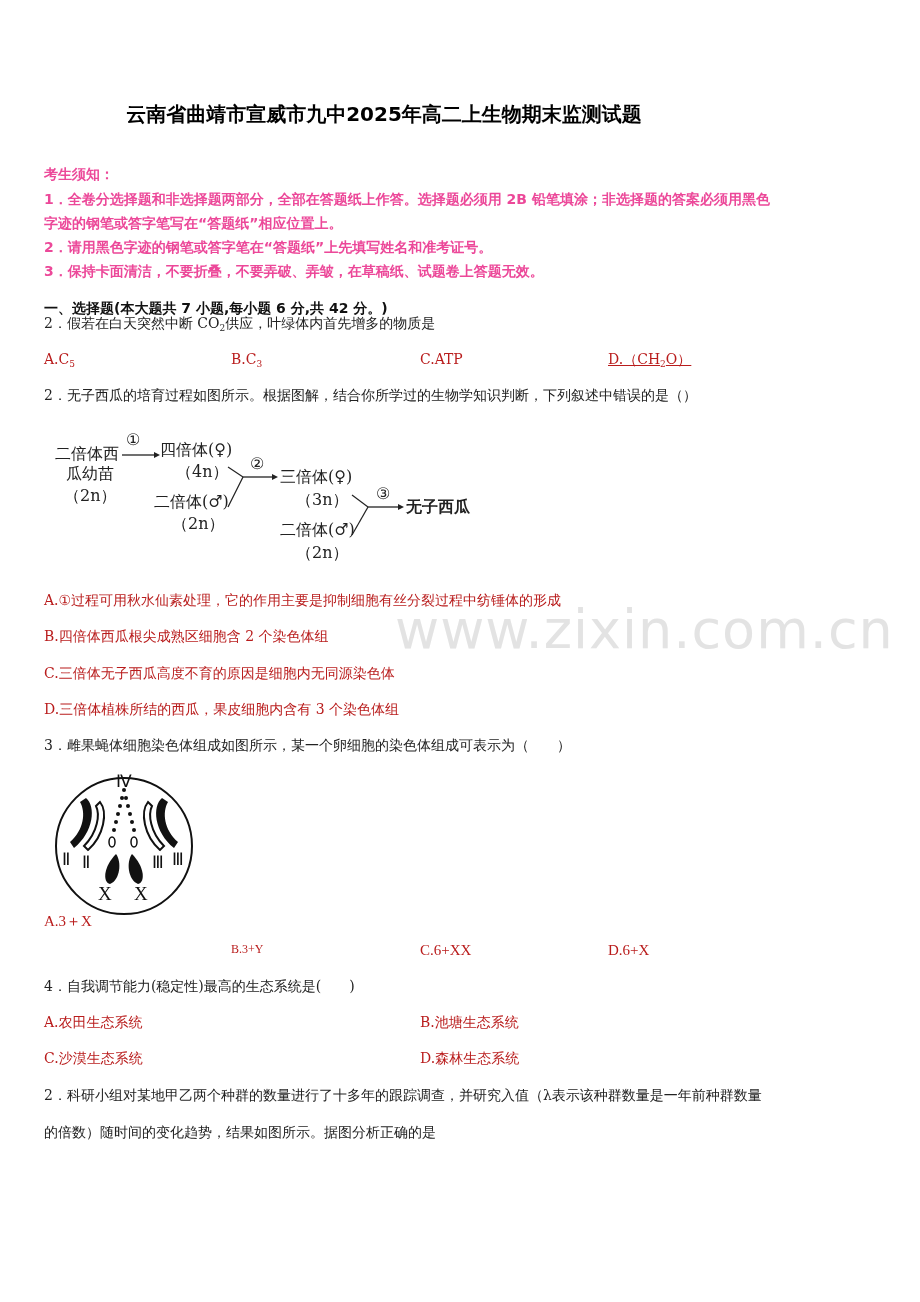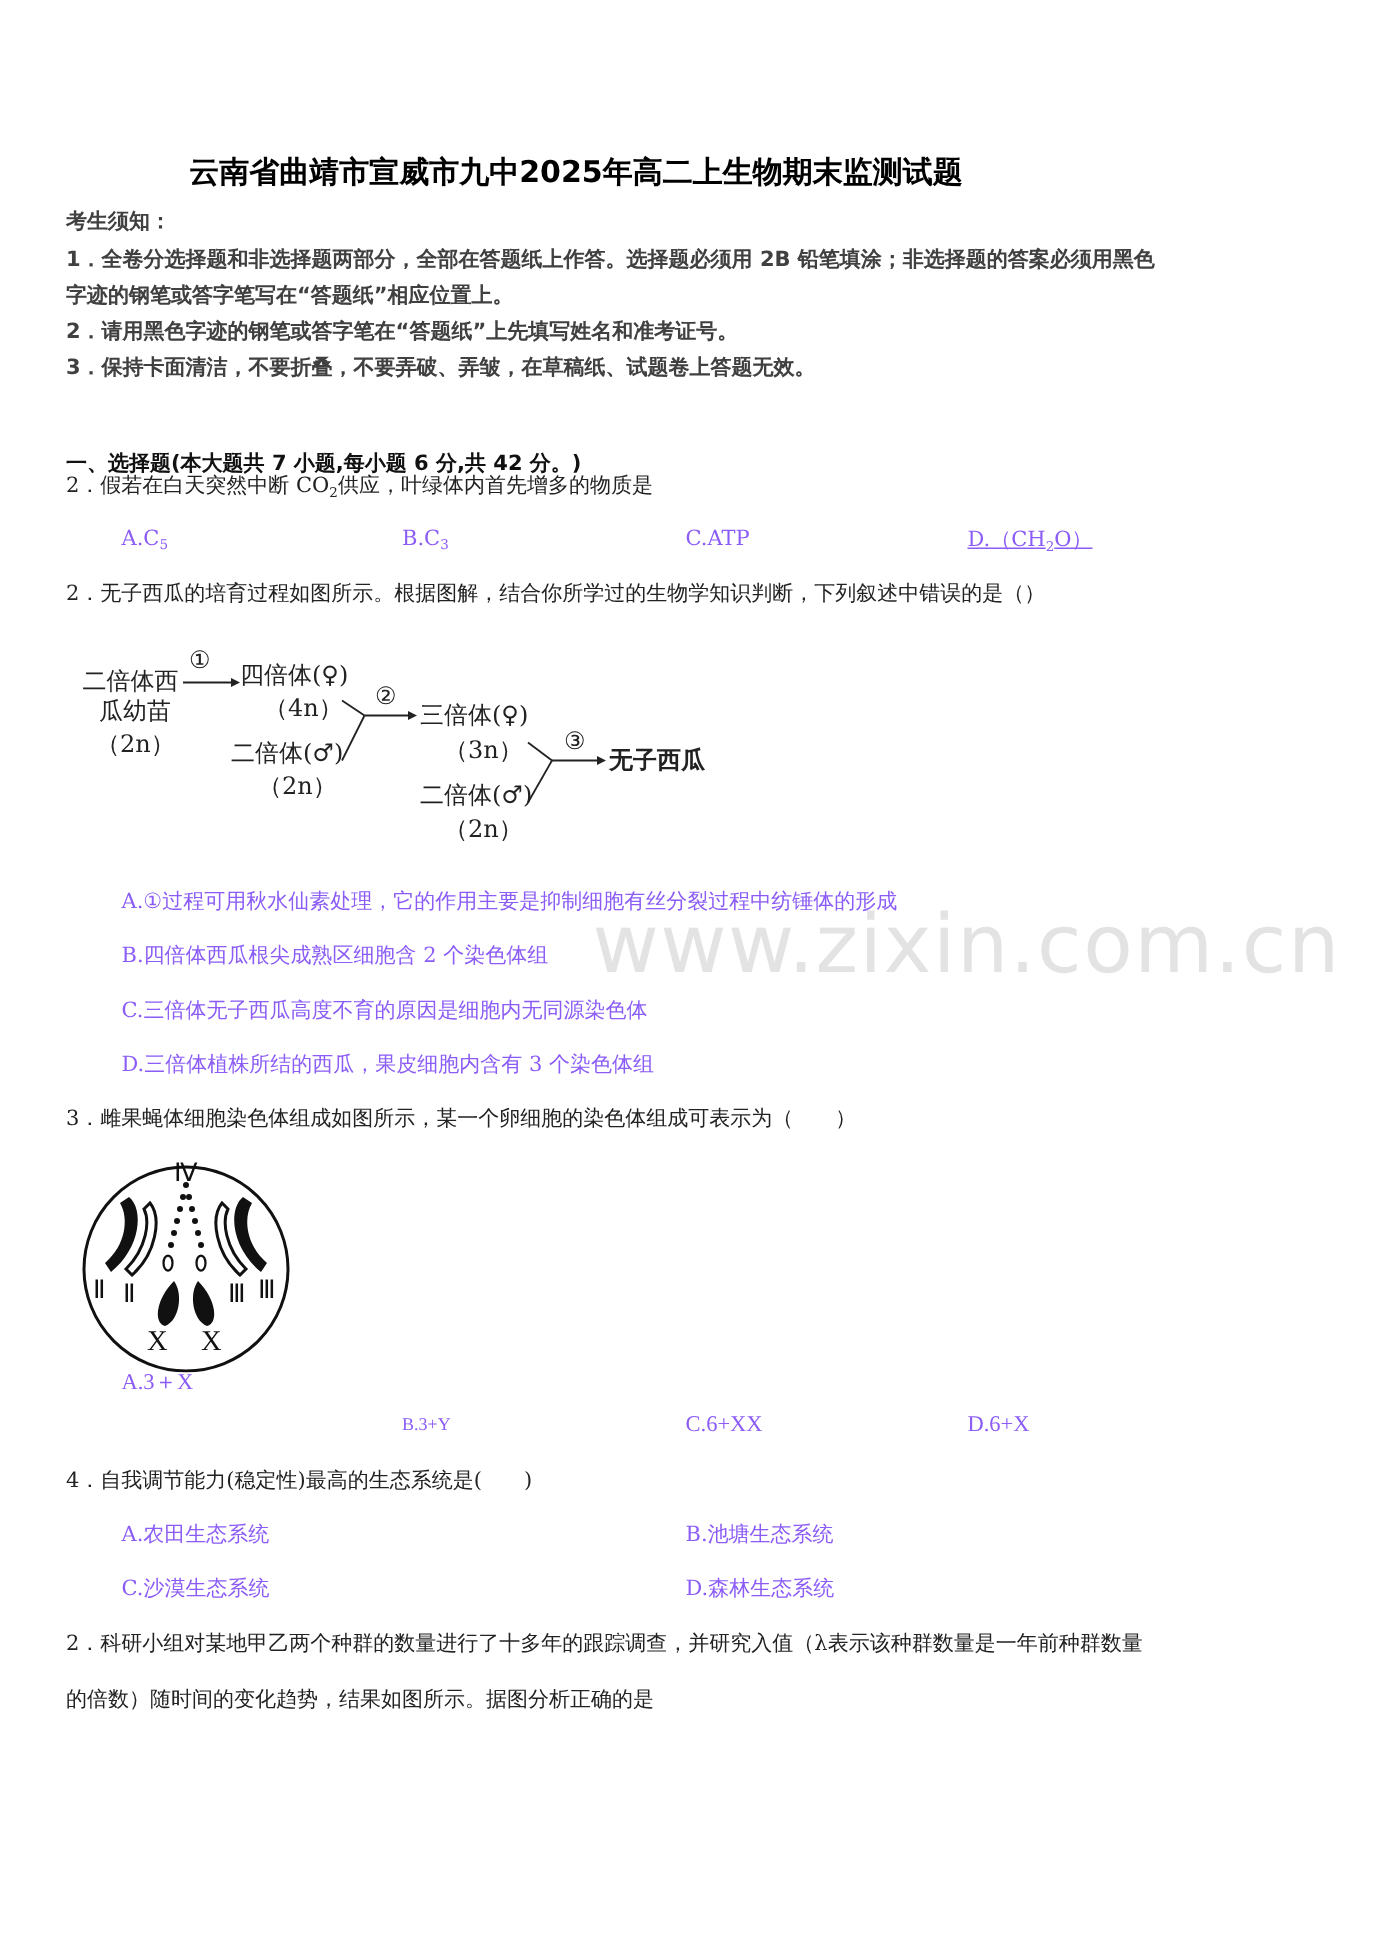--- a/index.html
+++ b/index.html
@@ -1,24 +1,24 @@
 <!DOCTYPE html>
 <html><head>
   <meta charset="utf-8">
   <style>
     html, body { margin: 0; padding: 0; background: #ffffff; }
     body { width: 920px; height: 1302px; position: relative; overflow: hidden;
            font-family: "DejaVu Serif", "Liberation Serif", serif; color: #111; }
     .abs { position: absolute; white-space: nowrap; }
     .title { left: 0; width: 768px; top: 101px; text-align: center;
              font-family: "DejaVu Sans", "Liberation Sans", sans-serif; font-weight: bold; font-size: 20px; color: #000; }
-    .notice { font-family: "DejaVu Sans", "Liberation Sans", sans-serif; font-weight: bold; font-size: 14px; color: #404040; }
+    .notice { font-family: "DejaVu Sans", "Liberation Sans", sans-serif; font-weight: bold; font-size: 14px; color: #ec4899; margin-top: 27px; }
     .sec { font-family: "DejaVu Sans", "Liberation Sans", sans-serif; font-weight: bold; font-size: 14px; }
     .q { font-size: 14px; color: #222; }
-    .opt { font-size: 14px; color: #8b5cf6; margin-left: 37px; }
+    .opt { font-size: 14px; color: #b91c1c; }
     sub { font-size: 9px; vertical-align: -3px; }
     .watermark { position: absolute; left: 395px; top: 598px; font-family: "DejaVu Sans", "Liberation Sans", sans-serif;
                  font-size: 54px; color: #e3e3e3; letter-spacing: 1px; z-index: 0; }
     .content { position: relative; z-index: 1; }
     .diag-text { font-family: "DejaVu Serif", "Liberation Serif", serif; font-size: 16px; fill: #222; }
   </style>
 </head>
 <body>
 
 <div class="watermark">www.zixin.com.cn</div>

